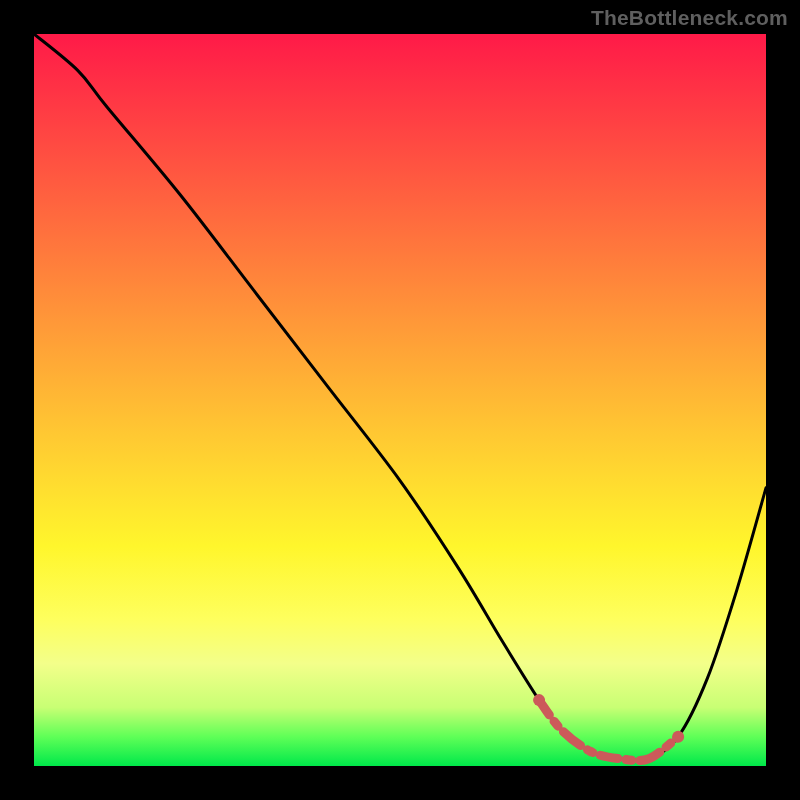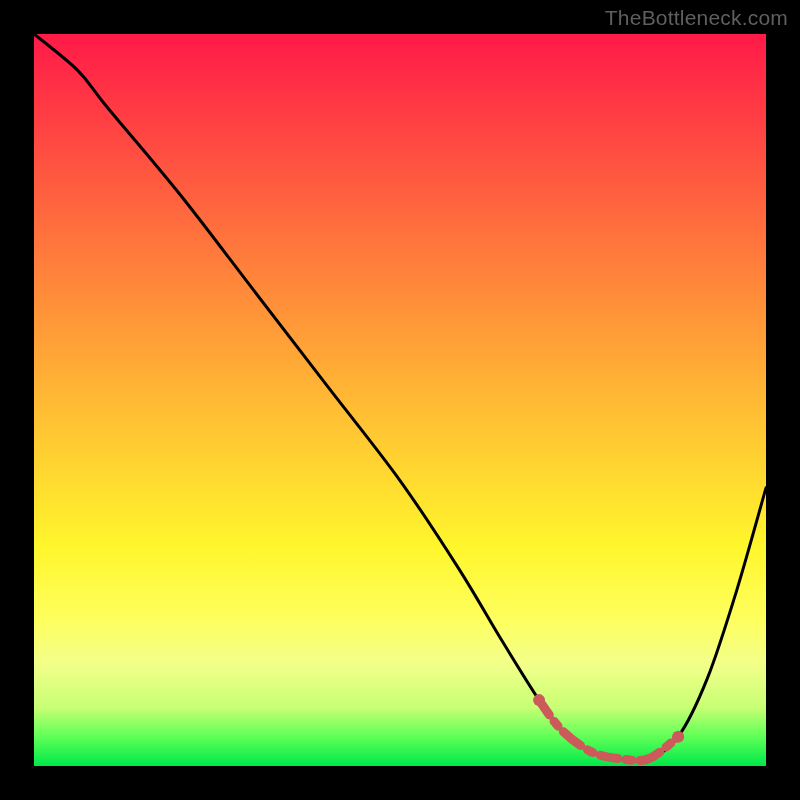--- a/index.html
+++ b/index.html
@@ -16,21 +16,21 @@
     width: 800px;
     height: 800px;
     background: #000;
   }
   .watermark {
     position: absolute;
     top: 6px;
     right: 12px;
     color: #5f5f5f;
     font-size: 21px;
-    font-weight: 400;
+    font-weight: 700;
     letter-spacing: 0.2px;
     z-index: 4;
   }
   .plot {
     position: absolute;
     left: 34px;
     top: 34px;
     width: 732px;
     height: 732px;
     background: linear-gradient(

